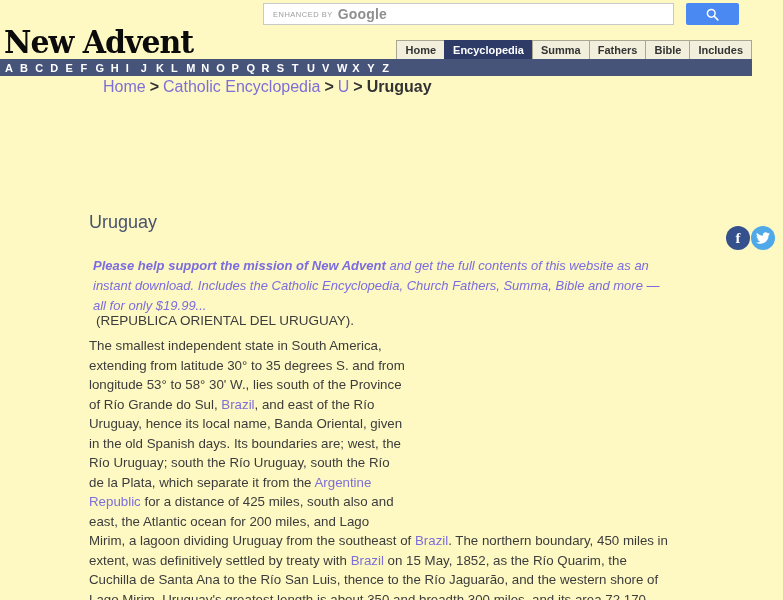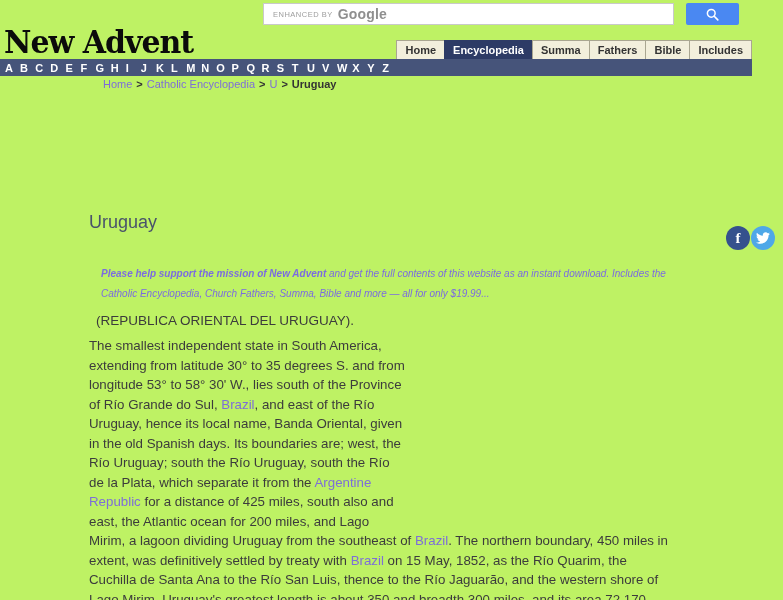--- a/index.html
+++ b/index.html
@@ -1,16 +1,16 @@
 <!DOCTYPE html>
 <html><head>
 <meta charset="utf-8">
 <style>
   html,body{margin:0;padding:0;background:#fff;}
-  .page{position:relative;width:783px;height:600px;overflow:hidden;background:#bef264;
+  .page{position:relative;width:783px;height:600px;overflow:hidden;background:#fef9c3;
         font-family:"Liberation Sans",sans-serif;}
 
   
   .search-input{position:absolute;left:263px;top:3px;width:411px;height:22px;
     box-sizing:border-box;border:1px solid #c9c9c9;background:#fff;display:flex;
     align-items:center;padding-left:9px;cursor:text;}
   .enh{font-size:7.5px;color:#9d9d9d;letter-spacing:.5px;margin-right:5px;}
   .goog{font-size:14px;color:#8f8f8f;font-weight:bold;letter-spacing:.2px;}
   .search-btn{position:absolute;left:686px;top:3px;width:53px;height:22px;
     background:#4a88f2;border:none;border-radius:2px;cursor:pointer;
@@ -28,37 +28,37 @@
     border:1px solid #a9a691;border-bottom:none;margin-left:-1px;
     padding:3px 8px 2px 8px;cursor:pointer;white-space:nowrap;}
   .tab.active{background:#2d3b66;color:#fff;border-color:#2d3b66;text-align:center;}
 
   
   .alphabet{position:absolute;top:59px;left:0;width:752px;height:17px;
     background:#46547a;display:flex;align-items:center;padding-left:5px;box-sizing:border-box;}
   .az{font-size:11px;font-weight:bold;color:#fff;width:15.1px;cursor:pointer;}
 
   
-  .breadcrumb{position:absolute;top:78px;left:103px;font-size:11px;color:#333;}
+  .breadcrumb{position:absolute;top:78px;left:103px;font-size:16px;color:#333;}
   .crumb-link{color:#7d6ed8;cursor:pointer;}
   .sep{color:#333;font-weight:bold;margin:0 4px;}
   .crumb-current{color:#333;font-weight:bold;}
 
   
   .title{position:absolute;left:89px;top:212px;margin:0;font-size:18px;
     font-weight:400;color:#49536b;}
   .social{position:absolute;right:8px;top:226px;display:flex;gap:1px;}
   .circle{width:24px;height:24px;border-radius:50%;display:flex;align-items:center;
     justify-content:center;cursor:pointer;}
   .fb{background:#35518d;}
   .fb span{color:#fff;font-size:15px;font-weight:bold;font-family:"Liberation Serif",serif;}
   .tw{background:#4fa8e8;}
 
-  .support{position:absolute;left:89px;top:252px;width:572px;margin:12px;
-    font-style:italic;font-size:10px;line-height:20px;color:#7b6ce0;cursor:pointer;}
+  .support{position:absolute;left:89px;top:252px;width:572px;margin:4px;
+    font-style:italic;font-size:13px;line-height:20px;color:#7b6ce0;cursor:pointer;}
   .support b{font-weight:bold;}
 
   .subtitle{position:absolute;left:89px;top:306px;margin:7px;font-size:13.5px;color:#3c3c3c;}
 
   .body-par{position:absolute;left:89px;top:336px;width:580px;margin:0;
     font-size:13.3px;line-height:19.5px;color:#3c3c3c;text-align:left;}
   .float-box{float:right;width:262px;height:178px;}
   .plink{color:#7d6ed8;cursor:pointer;}
 </style>
 </head>

